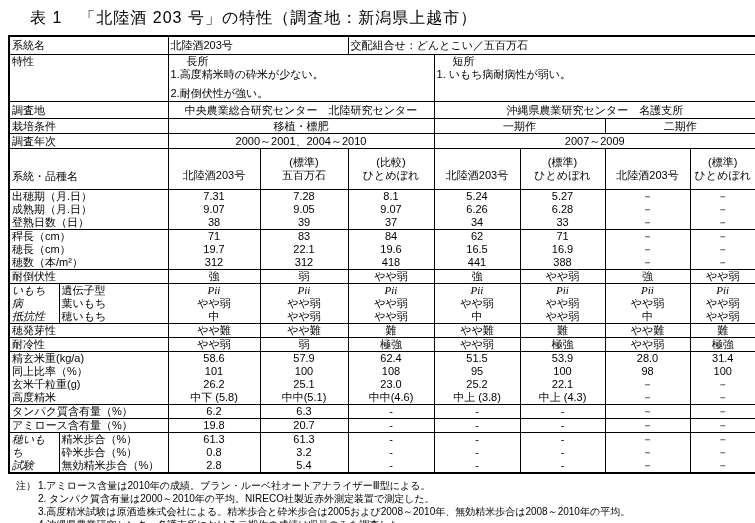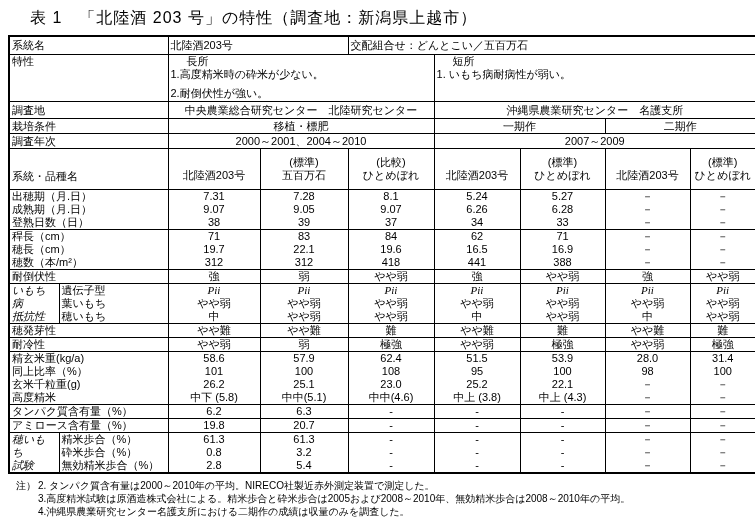--- a/index.html
+++ b/index.html
@@ -349,16 +349,17 @@
         <td class="val">-</td>
         <td class="val">-</td>
         <td class="val">－</td>
         <td class="val">－</td>
       </tr>
     </tbody>
   </table>
 
 <div class="notes">
   <span class="prefix">注）</span>
+  <div>1.アミロース含量は2010年の成績。ブラン・ルーベ社オートアナライザーⅢ型による。</div>
   <div>2. タンパク質含有量は2000～2010年の平均。NIRECO社製近赤外測定装置で測定した。</div>
   <div>3.高度精米試験は原酒造株式会社による。精米歩合と砕米歩合は2005および2008～2010年、無効精米歩合は2008～2010年の平均。</div>
   <div>4.沖縄県農業研究センター名護支所における二期作の成績は収量のみを調査した。</div>
 </div>
 
 </body></html>

